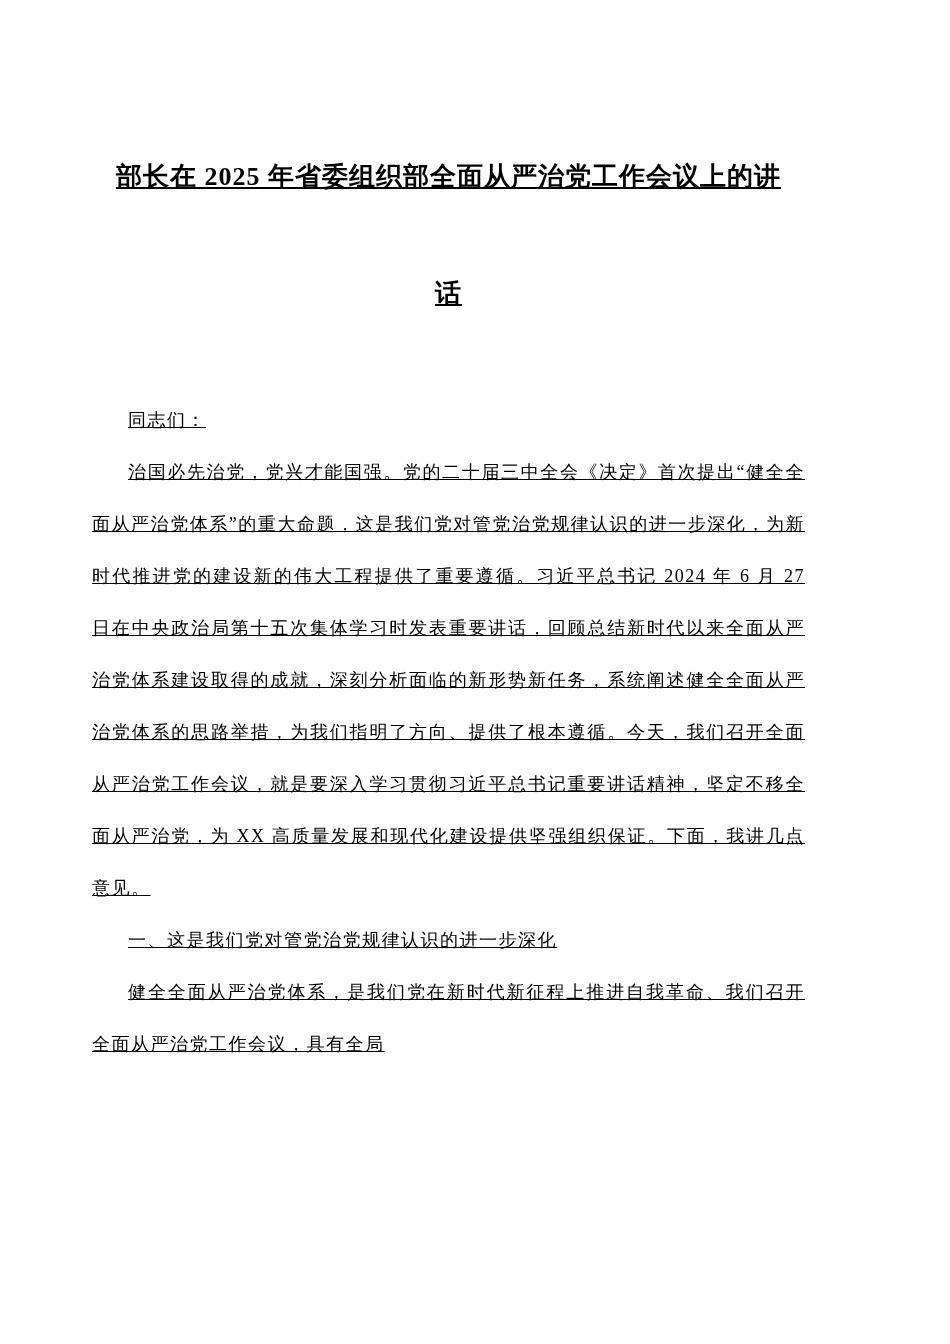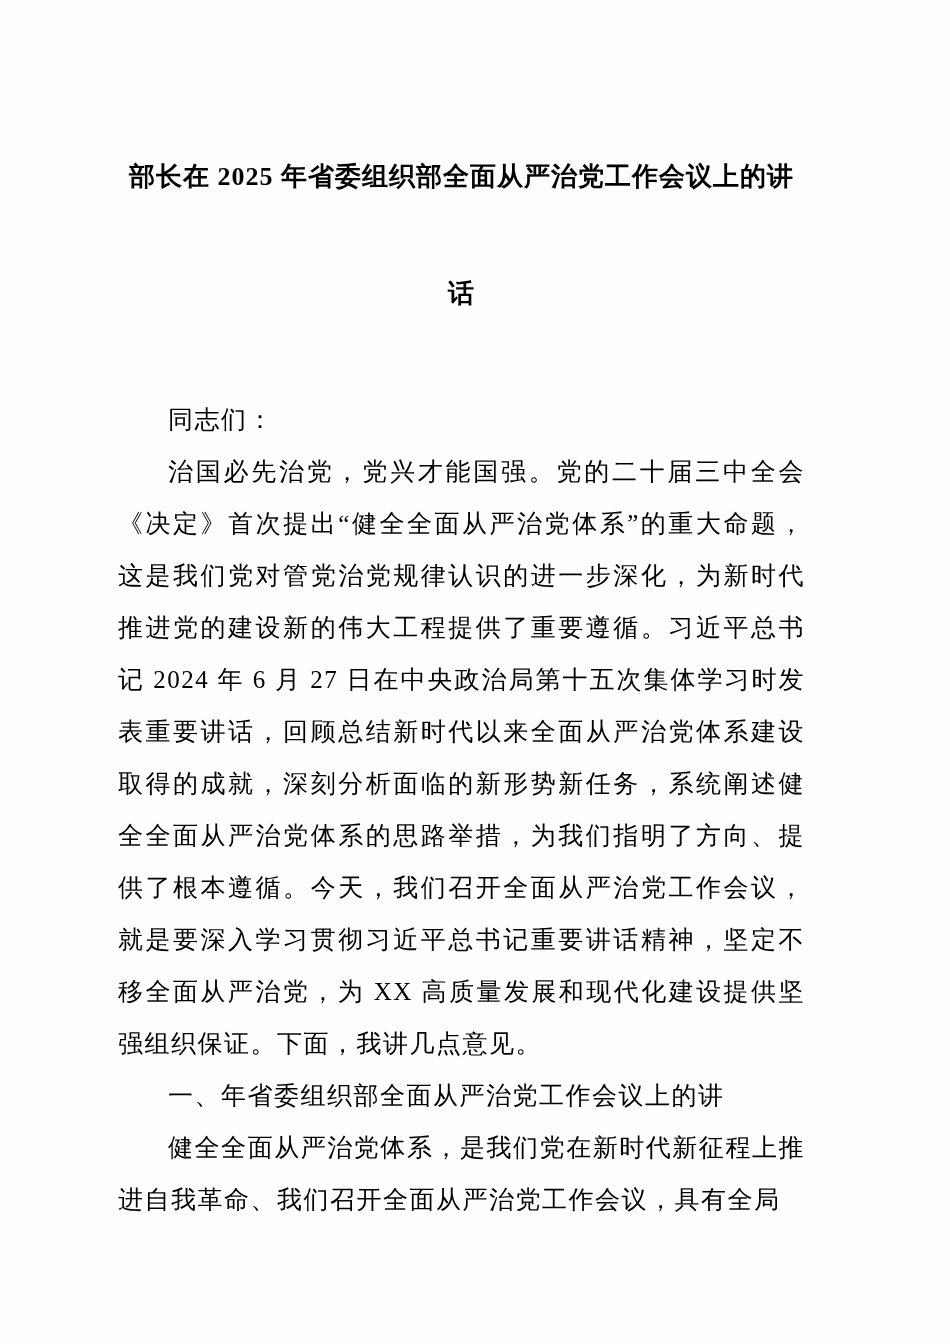--- a/index.html
+++ b/index.html
@@ -7,40 +7,41 @@
     padding: 0;
     background: #ffffff;
   }
   .page {
     position: relative;
     width: 950px;
     height: 1344px;
     margin: 0 auto;
     background: #fefefe;
     box-sizing: border-box;
-    padding: 118px 145px 0 118px;
+    padding: 118px 145px 0 92px;
     overflow: hidden;
     color: #000000;
     font-family: "Liberation Serif", "DejaVu Serif", serif;
+    text-decoration: underline;
   }
   .doc-title {
     margin: 0;
     font-size: 26px;
     font-weight: bold;
     line-height: 117px;
     text-align: center;
     letter-spacing: 1px;
   }
   .title-line {
     display: block;
     white-space: nowrap;
   }
   .doc-body {
     margin-top: 42px;
-    font-size: 25px;
+    font-size: 18px;
     line-height: 52px;
     text-align: justify;
     letter-spacing: 1.5px;
   }
   .para {
     margin: 0;
     padding: 0;
     text-indent: 2em;
   }
   .section-heading {
@@ -53,17 +54,17 @@
 <div class="page">
 
   <h1 class="doc-title">
     <span class="title-line">部长在 2025 年省委组织部全面从严治党工作会议上的讲</span>
     <span class="title-line">话</span>
   </h1>
 
   <div class="doc-body">
     <p class="para">同志们：</p>
     <p class="para">治国必先治党，党兴才能国强。党的二十届三中全会《决定》首次提出“健全全面从严治党体系”的重大命题，这是我们党对管党治党规律认识的进一步深化，为新时代推进党的建设新的伟大工程提供了重要遵循。习近平总书记 2024 年 6 月 27 日在中央政治局第十五次集体学习时发表重要讲话，回顾总结新时代以来全面从严治党体系建设取得的成就，深刻分析面临的新形势新任务，系统阐述健全全面从严治党体系的思路举措，为我们指明了方向、提供了根本遵循。今天，我们召开全面从严治党工作会议，就是要深入学习贯彻习近平总书记重要讲话精神，坚定不移全面从严治党，为 XX 高质量发展和现代化建设提供坚强组织保证。下面，我讲几点意见。</p>
-    <p class="para section-heading">一、年省委组织部全面从严治党工作会议上的讲</p>
+    <p class="para section-heading">一、这是我们党对管党治党规律认识的进一步深化</p>
     <p class="para">健全全面从严治党体系，是我们党在新时代新征程上推进自我革命、我们召开全面从严治党工作会议，具有全局</p>
   </div>
 
 </div>
 
 </body></html>

